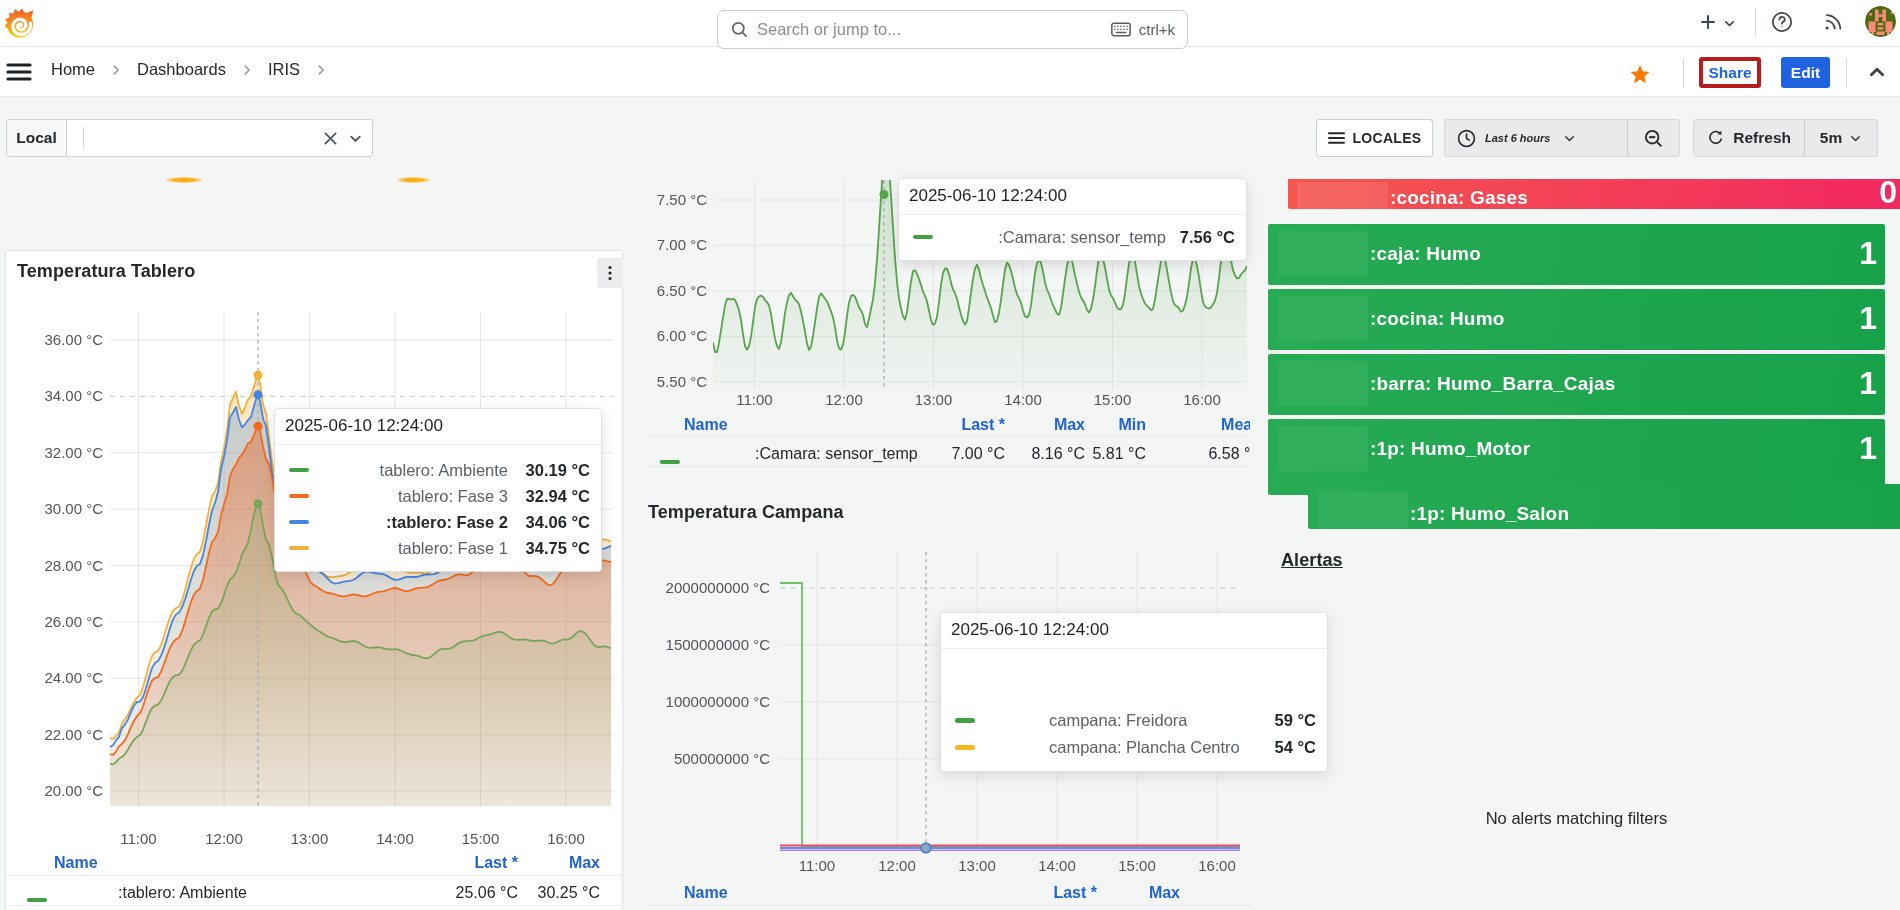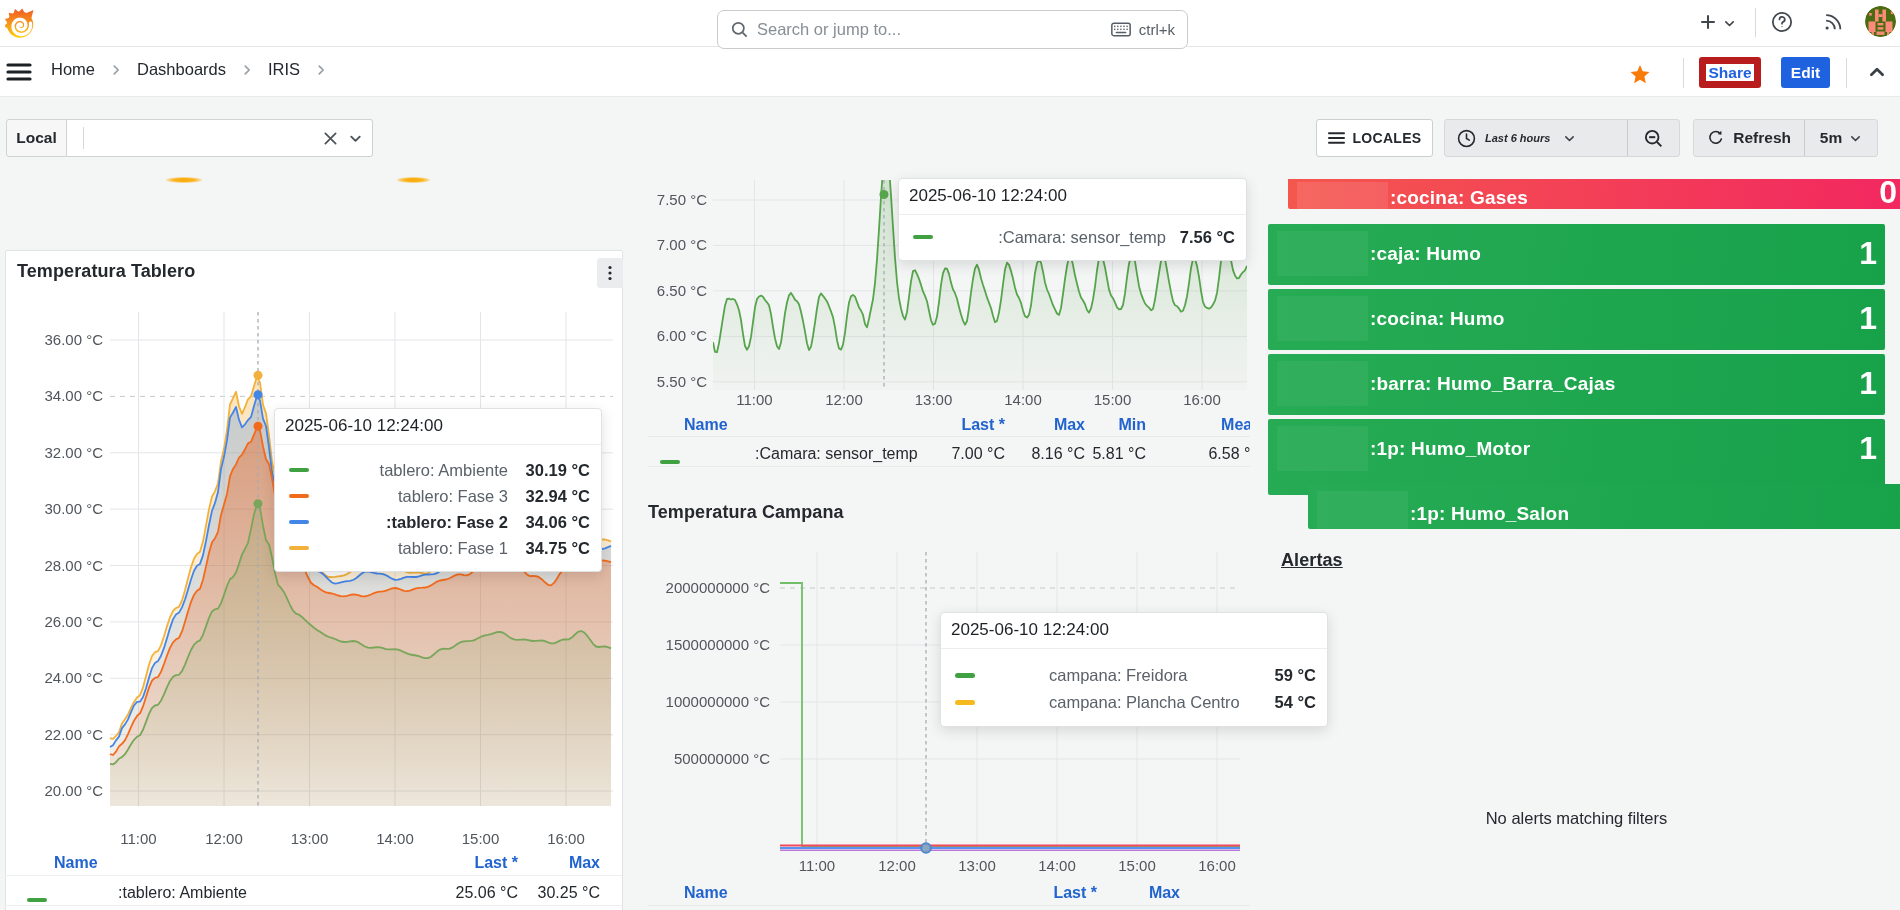--- a/index.html
+++ b/index.html
@@ -3,21 +3,21 @@
 <style>
 * { margin:0; padding:0; box-sizing:border-box; }
 html,body { width:1900px; height:910px; overflow:hidden; font-family:"Liberation Sans",sans-serif; background:#f4f5f5; color:#24292e; }
 .abs { position:absolute; }
 .ax { font:15px "Liberation Sans",sans-serif; fill:#50565c; }
 .topbar { position:absolute; left:0; top:0; width:1900px; height:47px; background:#fff; border-bottom:1px solid #e4e6e8; z-index:20; }
 .crumbbar { position:absolute; left:0; top:47px; width:1900px; height:50px; background:#fff; border-bottom:1px solid #e8e9ea; z-index:20; }
 .stickybar { position:absolute; left:0; top:97px; width:1900px; height:63px; background:#f4f5f5; z-index:10; }
 .searchbox { position:absolute; left:717px; top:2px; width:471px; height:39px; background:#fff; border:1px solid #c9cbcd; border-radius:7px; display:flex; align-items:center; padding:0 12px; gap:8px;margin-top:8px; }
 .crumb { font-size:16.5px; color:#24292e; }
-.btn-share { position:absolute; z-index:21; left:1699px; top:57px; width:62px; height:31px; border:7px solid #b91c1c; border-radius:3px; background:#fff; color:#1f62e0; font-size:15.5px; font-weight:600; display:flex; align-items:center; justify-content:center; }
+.btn-share { position:absolute; z-index:21; left:1699px; top:57px; width:62px; height:31px; border:4px solid #b91c1c; border-radius:3px; background:#fff; color:#1f62e0; font-size:15.5px; font-weight:600; display:flex; align-items:center; justify-content:center; }
 .btn-edit { position:absolute; z-index:21; left:1781px; top:57px; width:49px; height:31px; border-radius:3px; background:#1f62e0; color:#fff; font-size:15.5px; font-weight:600; display:flex; align-items:center; justify-content:center; }
 .vdiv { position:absolute; width:1px; background:#d8d9db; }
 .localtag { position:absolute; left:6px; top:119px; width:61px; height:38px; background:#f7f7f8; border:1px solid #d0d1d3; border-radius:3px 0 0 3px; display:flex; align-items:center; justify-content:center; font-size:15.5px; font-weight:600; z-index:11; }
 .localsel { position:absolute; left:67px; top:119px; width:306px; height:38px; background:#fff; border:1px solid #d0d1d3; border-left:none; border-radius:0 3px 3px 0; display:flex; align-items:center; z-index:11; }
 .graybtn { background:#e9eaeb; border:1px solid #d7d8da; }
 .ctl { position:absolute; top:119px; height:38px; display:flex; align-items:center; z-index:11; border-radius:3px; font-size:15.5px; font-weight:600; color:#24292e; }
 .panel { position:absolute; background:#fff; border:1px solid #e0e2e4; border-radius:2px; }
 .ptitle { font-size:18px; font-weight:700; color:#24292e; letter-spacing:0.1px; }
 .legend-h { color:#2163cf; font-size:16px; font-weight:700; }
 .legend-v { font-size:16px; color:#24292e; }
@@ -269,21 +269,21 @@
       <div class="tt-row" style="height:26px; padding:0 11px 0 14px;">
         <span class="pill" style="background:#3fa142; flex:none;"></span>
         <span style="flex:1; text-align:right; white-space:nowrap; color:#5a6169;">:Camara: sensor_temp</span>
         <span style="width:69px; flex:none; text-align:right; font-weight:700; white-space:nowrap;">7.56 °C</span>
       </div>
     </div>
   </div>
 <div class="tooltip" style="left:940px; top:612px; width:388px;">
 <div class="tt-h">2025-06-10 12:24:00</div>
 <div style="padding:13px 0 10px 0;">
-      <div class="tt-row" style="height:27px; padding:0 11px 0 14px;">
+      <div class="tt-row" style="height:27px; padding:0 11px 0 14px;margin-top:45px;">
         <span class="pill" style="background:#3fa142; flex:none;"></span>
         <span style="margin-left:74px; white-space:nowrap; color:#5a6169;">campana: Freidora</span>
         <span style="flex:1"></span>
         <span style="width:52px; flex:none; text-align:right; font-weight:700; white-space:nowrap;">59 °C</span>
       </div>
       <div class="tt-row" style="height:27px; padding:0 11px 0 14px;">
         <span class="pill" style="background:#F5BA1F; flex:none;"></span>
         <span style="margin-left:74px; white-space:nowrap; color:#5a6169;">campana: Plancha Centro</span>
         <span style="flex:1"></span>
         <span style="width:52px; flex:none; text-align:right; font-weight:700; white-space:nowrap;">54 °C</span>

